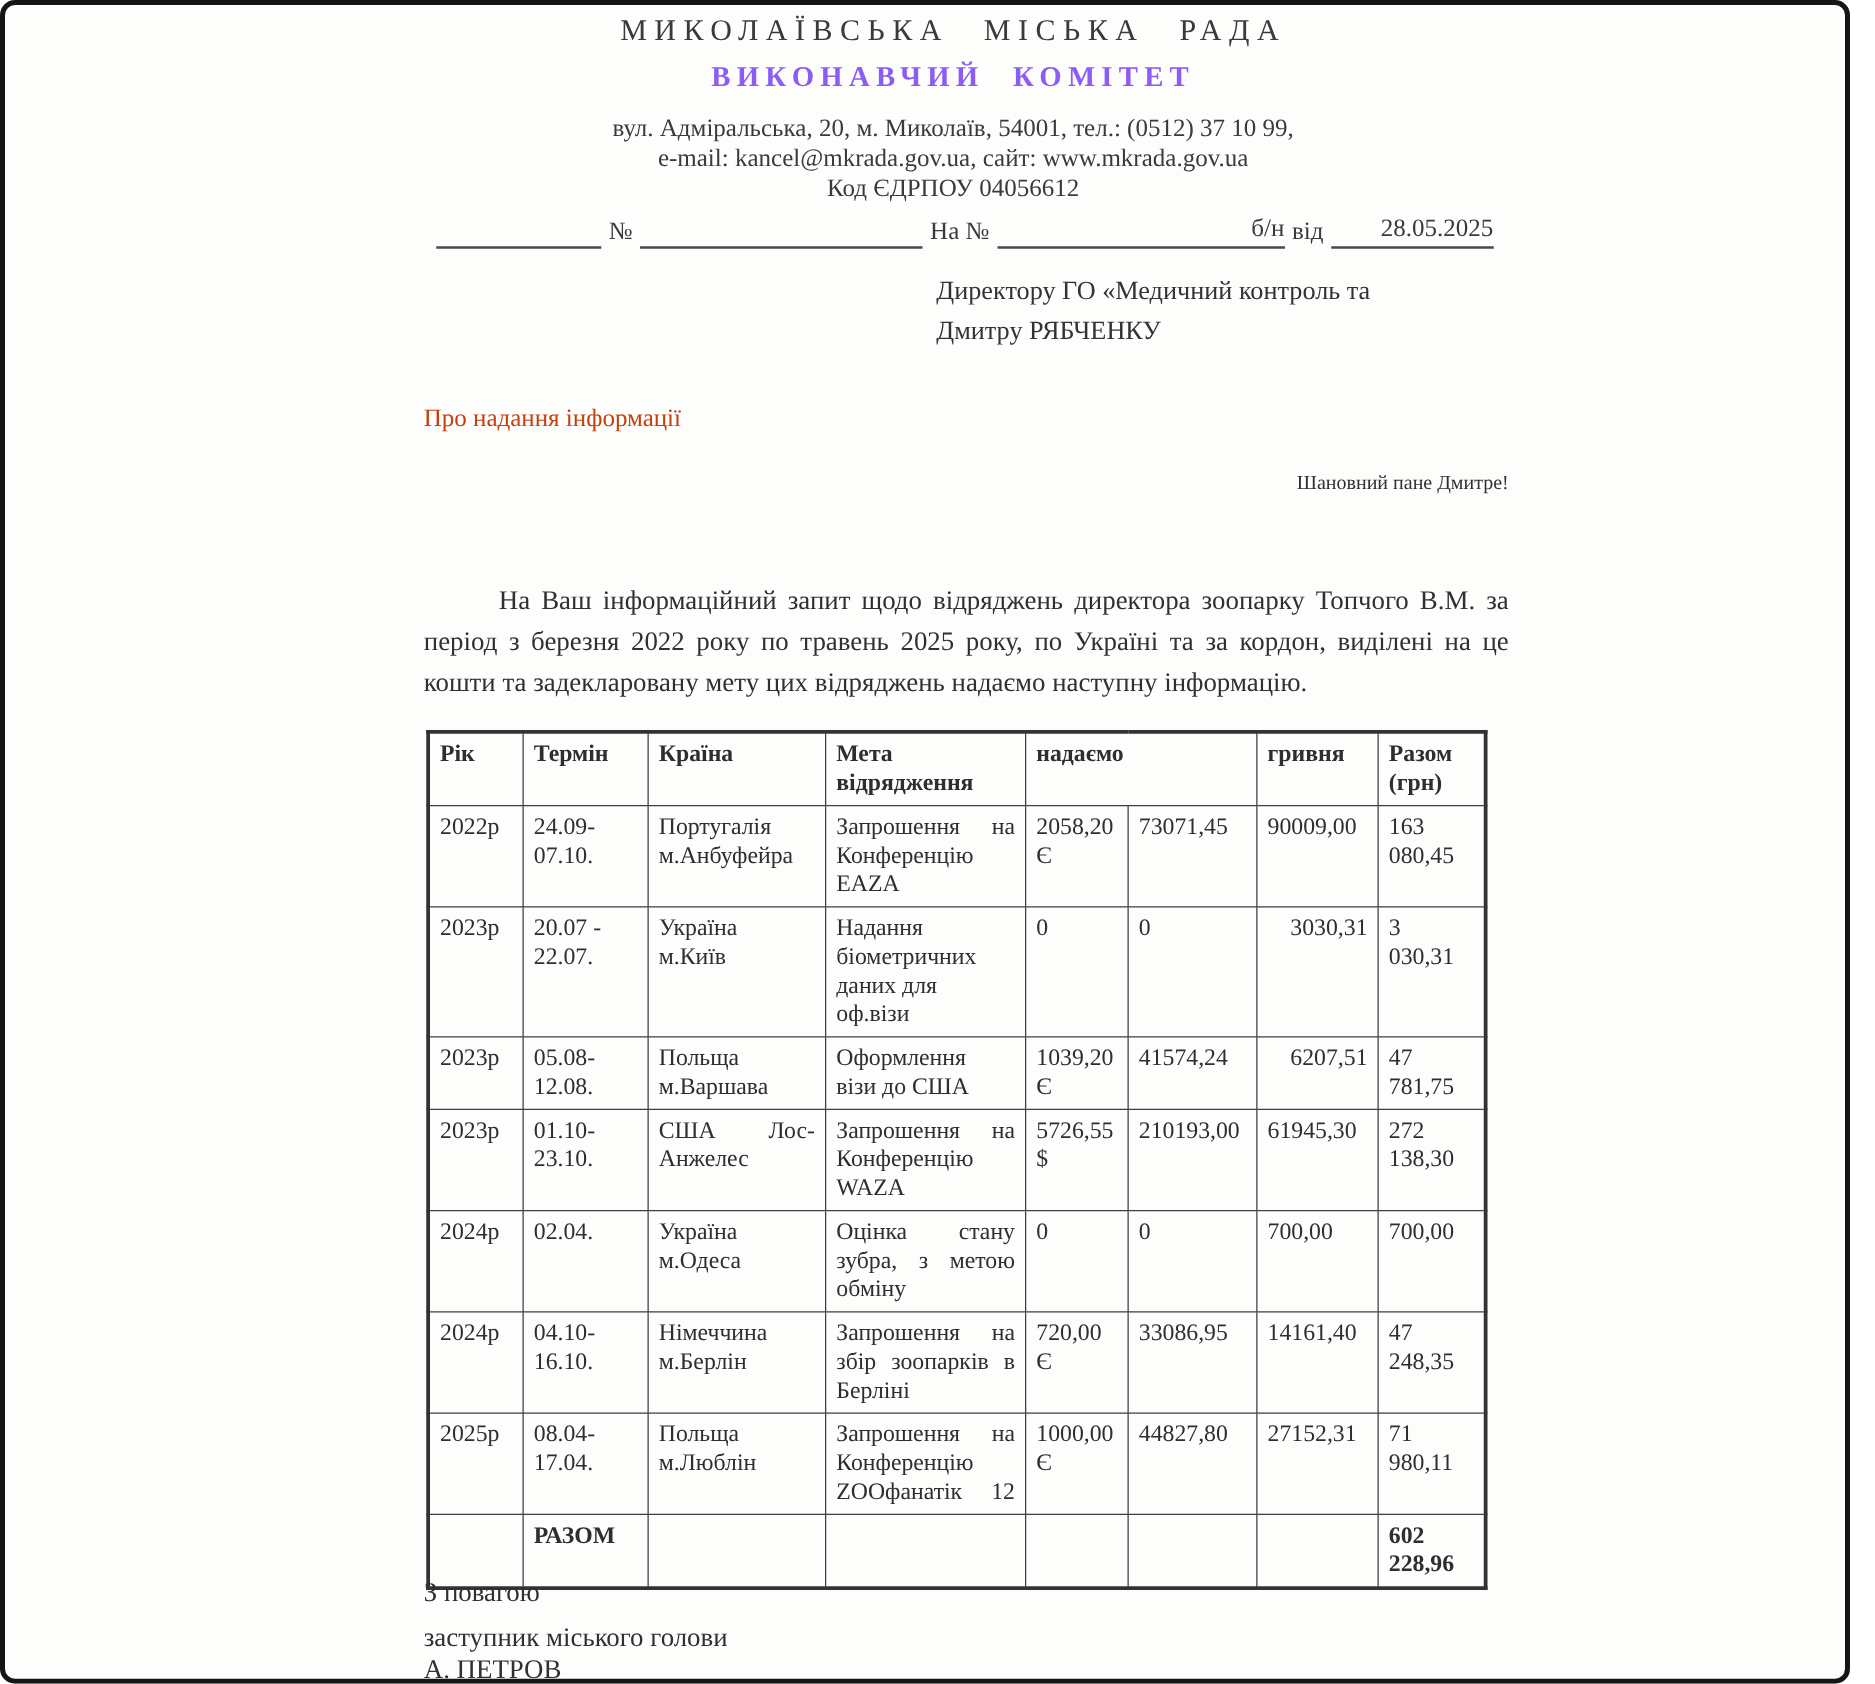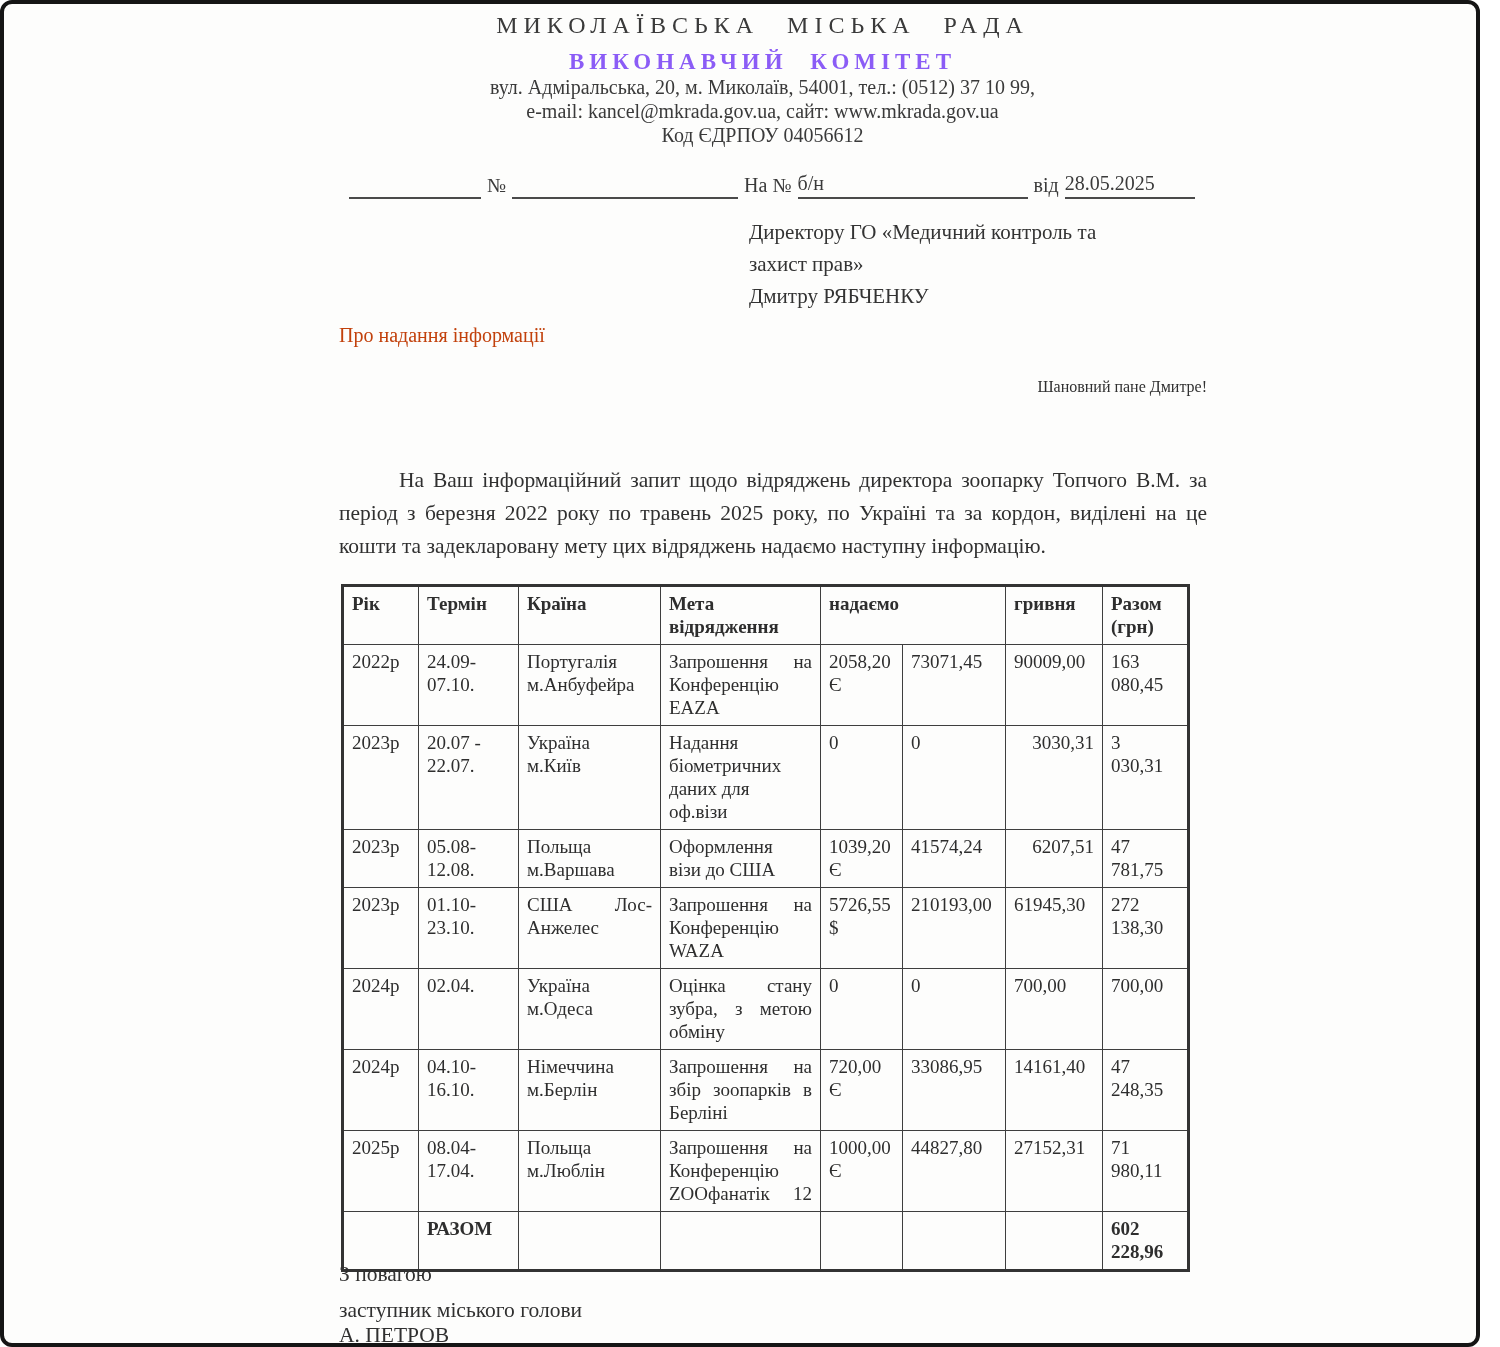--- a/index.html
+++ b/index.html
@@ -14,31 +14,31 @@
     border: 4px solid #151515;
     border-radius: 12px;
     overflow: hidden;
   }
 
   
   .letterhead { position: absolute; top: 8px; left: 0; right: 0; text-align: center; padding-left: 45px; }
   .org-name { font-size: 24px; letter-spacing: 6px; word-spacing: 16px; color: #3a3a3a; }
   .department { font-size: 23px; font-weight: bold; letter-spacing: 5px; word-spacing: 12px; margin-top: 10px; color: #8b5cf6; }
   .addr-line { font-size: 20px; line-height: 24px; color: #3a3a3a; }
-  .addr-first { }
+  .addr-first { margin-top: 16px; }
 
   
   .ref-line {
     position: absolute; top: 168px; left: 345px;
     font-size: 20px; display: flex; align-items: flex-end; white-space: nowrap; color: #3a3a3a;
   }
   .ref-line .lbl { padding: 0 6px 2px 6px; }
   .blank {
     display: inline-block; border-bottom: 2px solid #4a4a4a;
-    height: 27px; text-align: left; padding-bottom: 1px;
+    height: 27px; text-align: right; padding-bottom: 1px;
   }
   .u1 { width: 132px; }
   .u2 { width: 226px; }
   .u3 { width: 230px; }
   .u4 { width: 130px; }
 
   
   .recipient { position: absolute; top: 212px; left: 745px; width: 470px; font-size: 21px; line-height: 32px; color: #333; }
 
   
@@ -101,21 +101,20 @@
     <span class="lbl">№</span>
     <span class="blank u2"></span>
     <span class="lbl">На №</span>
     <span class="blank u3">б/н</span>
     <span class="lbl">від</span>
     <span class="blank u4">28.05.2025</span>
   </div>
 
   <div class="recipient">
     <div>Директору ГО «Медичний контроль та</div>
-    <div>захист прав»</div>
     <div>Дмитру РЯБЧЕНКУ</div>
   </div>
 
   <div class="subject">Про надання інформації</div>
 
   <div class="salutation">Шановний пане Дмитре!</div>
 
   <p class="body-par">На Ваш інформаційний запит щодо відряджень директора зоопарку Топчого В.М. за період з березня 2022 року по травень 2025 року, по Україні та за кордон, виділені на це кошти та задекларовану мету цих відряджень надаємо наступну інформацію.</p>
 
   <table class="trips-table">

